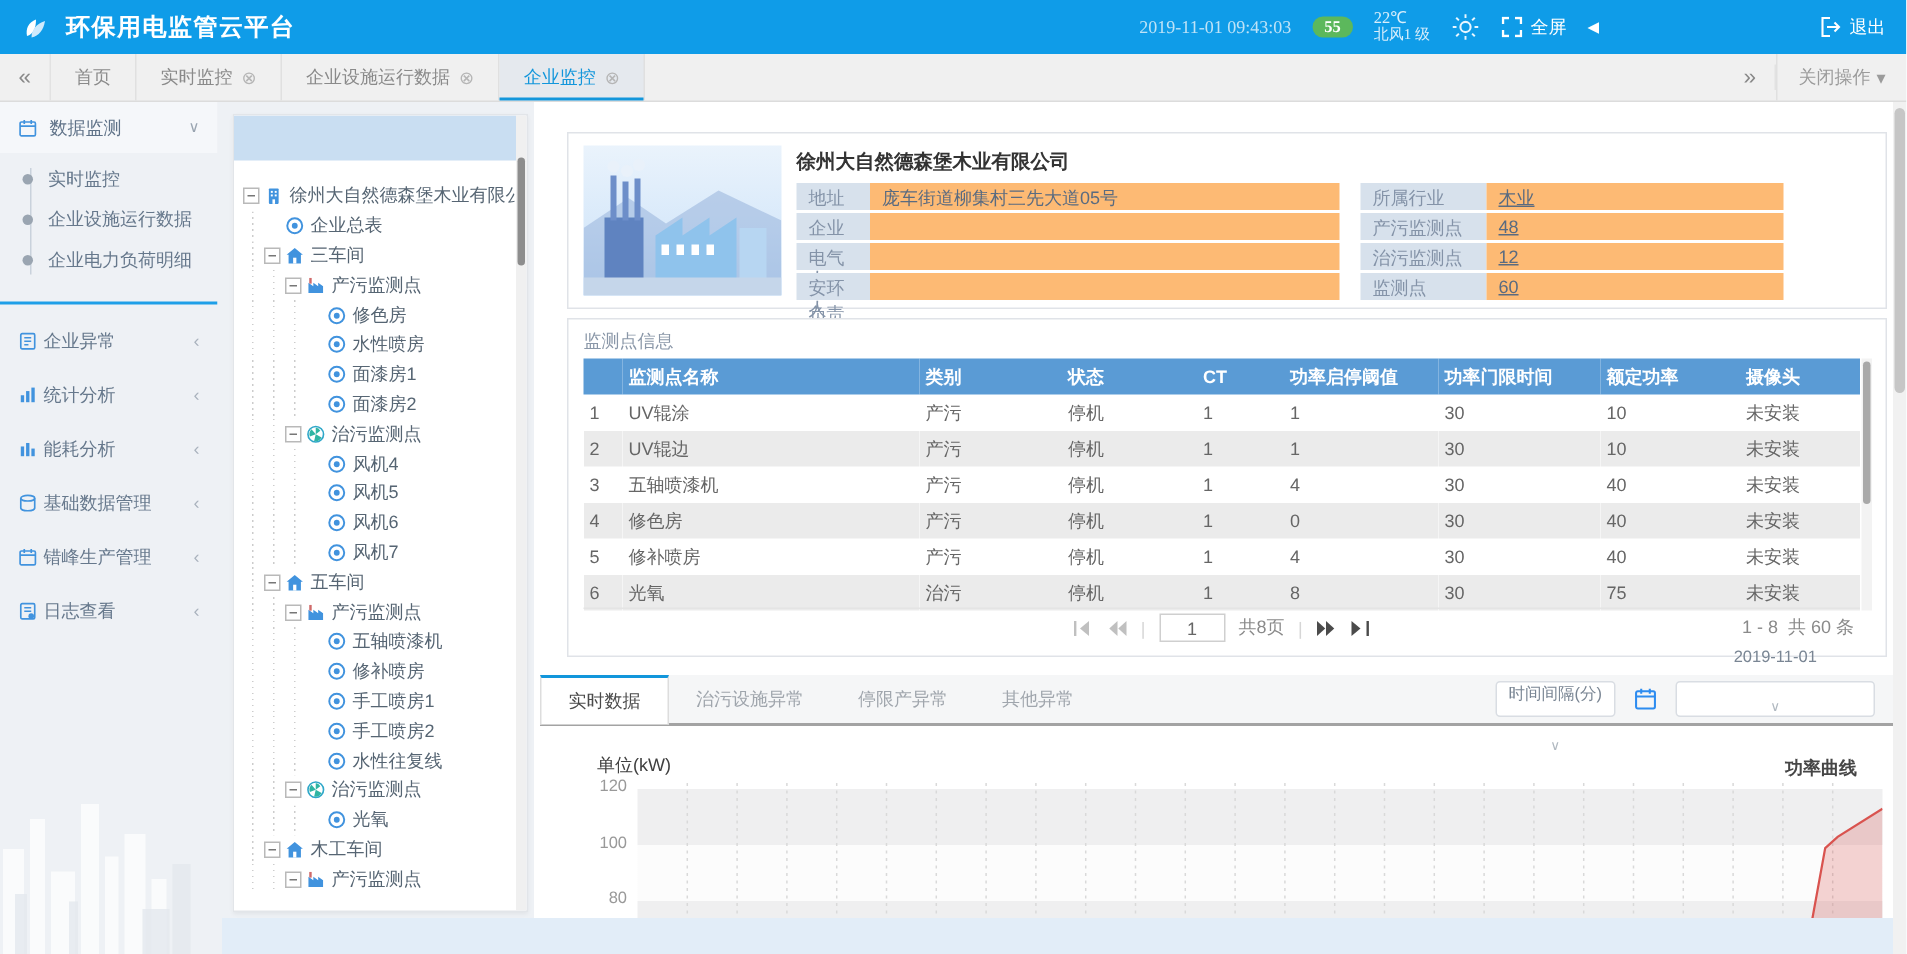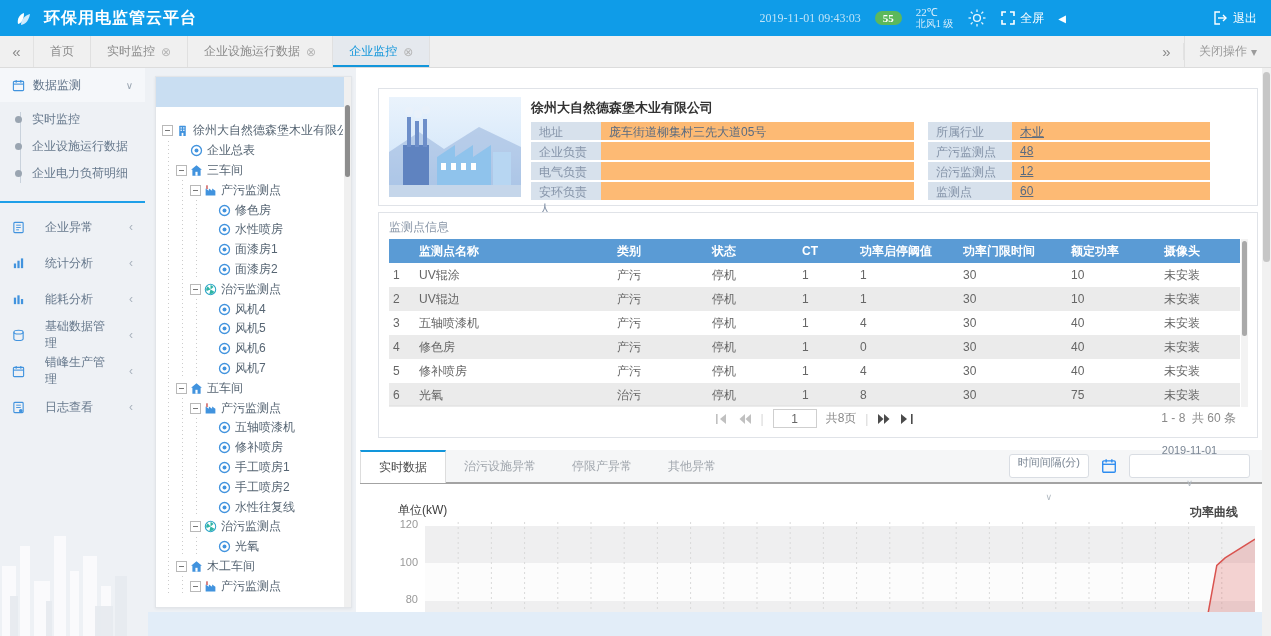--- a/index.html
+++ b/index.html
@@ -33,21 +33,21 @@
 
   
   .sidebar{position:absolute;left:0;top:68px;width:145px;bottom:0;background:#eef1f5;z-index:10;overflow:hidden;}
   .sgroup{display:flex;align-items:center;gap:8px;height:34px;padding:0 12px;color:#5f7288;cursor:pointer;background:#f5f7fa;}
   .sgroup .car{margin-left:auto;font-style:normal;color:#9aa5b1;font-size:10px;}
   .ssub{position:relative;padding:4px 0 10px 0;}
   .ssub::before{content:"";position:absolute;left:20px;top:10px;bottom:14px;width:1px;background:#c9d2dc;}
   .ssubitem{display:flex;align-items:center;gap:10px;height:27px;padding-left:15px;color:#66788c;cursor:pointer;position:relative;}
   .ssubitem .dot{width:7px;height:7px;border-radius:50%;background:#9aa5b1;flex:none;}
   .sdiv{height:2px;background:#1e9fe8;margin:4px 0 6px 0;}
-  .sitem{display:flex;align-items:center;gap:20px;height:36px;padding:0 12px;color:#66788c;cursor:pointer;}
+  .sitem{display:flex;align-items:center;gap:4px;height:36px;padding:0 12px;color:#66788c;cursor:pointer;}
   .sitem .chev{margin-left:auto;font-style:normal;color:#a9b2bd;font-size:12px;}
   .skyline{position:absolute;left:0;bottom:0;opacity:.8;}
 
   
   .treepanel{position:absolute;left:155px;top:76px;width:197px;height:532px;background:#fff;border:1px solid #e2e5e9;box-shadow:0 1px 3px rgba(0,0,0,.06);overflow:hidden;z-index:11;}
   .treesel{position:absolute;left:0;top:0;right:7px;height:30px;background:#c9def2;}
   .tree{position:absolute;left:6px;top:44px;right:8px;}
   .tnode{display:flex;align-items:center;height:19.8px;cursor:pointer;color:#566573;white-space:nowrap;overflow:hidden;}
   .tnode .lbl{margin-left:4px;}
   .g{flex:none;width:14px;height:100%;background-image:repeating-linear-gradient(to bottom,#ccc 0 1px,transparent 1px 4px);background-size:1px 100%;background-repeat:no-repeat;background-position:6px 0;}
@@ -58,21 +58,21 @@
   .tsb{position:absolute;right:0;top:0;width:7px;height:100%;background:#f0f0f0;}
   .tsb .thumb{position:absolute;left:1px;top:28px;width:5px;height:72px;background:#8d8d8d;border-radius:3px;}
 
   
   .main{position:absolute;left:356px;top:68px;width:906px;bottom:24px;background:#fff;overflow:hidden;}
   .card{position:absolute;background:#fff;border:1px solid #e0e3e8;}
   .infocard{left:22px;top:20px;width:880px;height:118px;}
   .facimg{position:absolute;left:10px;top:8px;width:132px;height:100px;background:linear-gradient(180deg,#eaf3fc 0%,#d8e9fa 55%,#bcd7f2 100%);overflow:hidden;}
   .cname{position:absolute;left:152px;top:10px;font-size:13px;font-weight:bold;color:#333;}
   .frow{position:absolute;height:18px;display:flex;}
-  .fl{width:70px;background:#d7e1ec;color:#8493a8;padding:2px 8px;}
+  .fl{width:49px;background:#d7e1ec;color:#8493a8;padding:2px 8px;}
   .fv{background:#fdba74;color:#5a6b80;padding:2px 8px;}
   .fv.left{width:313px;}
   .fl.right{width:84px;}
   .fv.right{width:198px;text-decoration:underline;}
 
   
   .tablecard{left:22px;top:144px;width:880px;height:226px;}
   .ttitle{position:absolute;left:10px;top:6px;color:#8a97a8;font-size:12px;}
   .mtable{position:absolute;left:10px;top:26px;right:17px;}
   .mtable table{width:100%;border-collapse:collapse;table-layout:fixed;}
@@ -90,21 +90,21 @@
   .pgicon{width:14px;height:12px;cursor:pointer;}
 
   
   .bottom{position:absolute;left:4px;right:0;top:382px;height:162px;}
   .btabs{position:relative;height:34px;background:#f5f6f7;border-bottom:2px solid #a3a3a3;display:flex;align-items:stretch;}
   .btab{padding:0 18px;display:flex;align-items:center;color:#a0a6ad;cursor:pointer;}
   .btab.active{background:#fff;color:#4a4a4a;border-left:1px solid #ddd;border-right:1px solid #ddd;border-top:2px solid #1296db;margin-bottom:-1px;}
   .bctrl{margin-left:auto;display:flex;align-items:center;gap:8px;padding-right:12px;}
   .sel{height:24px;border:1px solid #d9dde3;background:#fff;border-radius:3px;color:#7a8694;font-size:11px;display:flex;align-items:center;gap:22px;padding:0 8px;cursor:pointer;flex-direction:column;}
   .sel .car{font-style:normal;color:#b0b8c0;font-size:9px;}
-  .sel.date{width:121px;justify-content:center;}
+  .sel.date{width:133px;justify-content:flex-end;}
   .calbtn{width:24px;height:24px;display:flex;align-items:center;justify-content:center;cursor:pointer;}
   .unit{position:absolute;left:38px;top:52px;color:#404040;}
   .legend{position:absolute;right:24px;top:54px;color:#464646;font-weight:bold;}
   .ytick{position:absolute;width:34px;text-align:right;color:#999;font-size:11px;left:24px;}
   .plot{position:absolute;left:65px;top:72px;width:830px;height:96px;background:linear-gradient(to bottom,#fff 0,#fff 4px,#efeff0 4px,#efeff0 41.5px,#fcfcfc 41.5px,#fcfcfc 79px,#efeff0 79px,#efeff0 100%);}
   .plot svg{position:absolute;left:0;top:0;}
 
   
   .footer{position:absolute;left:148px;right:0;bottom:0;height:24px;background:#e2edf8;z-index:12;}
   .pagesb{position:absolute;right:0;top:68px;width:9px;bottom:0;background:#f1f1f1;z-index:40;}

